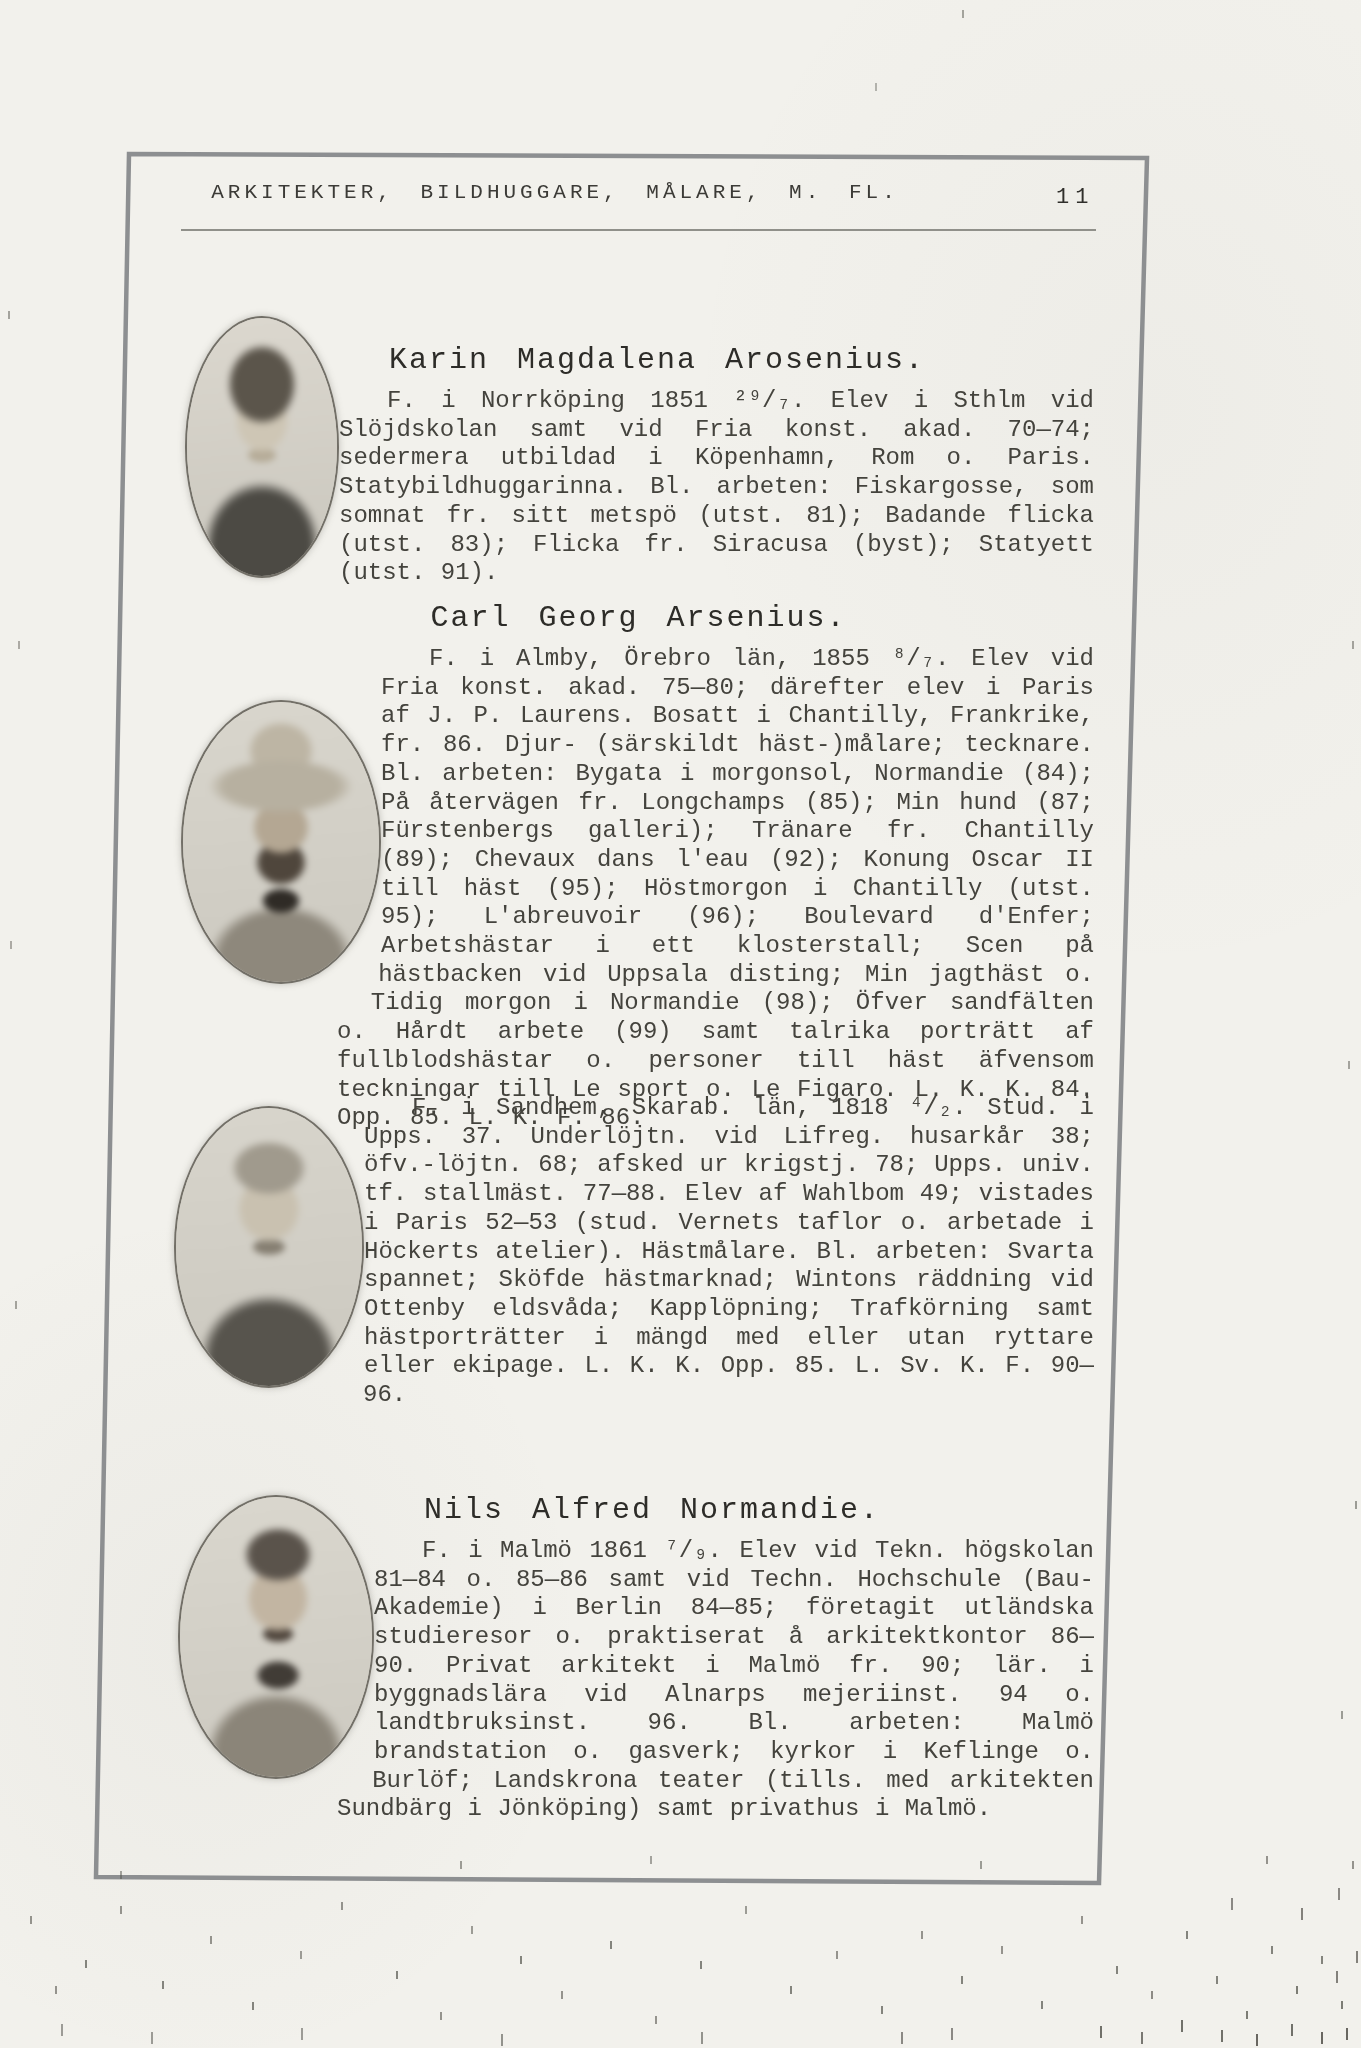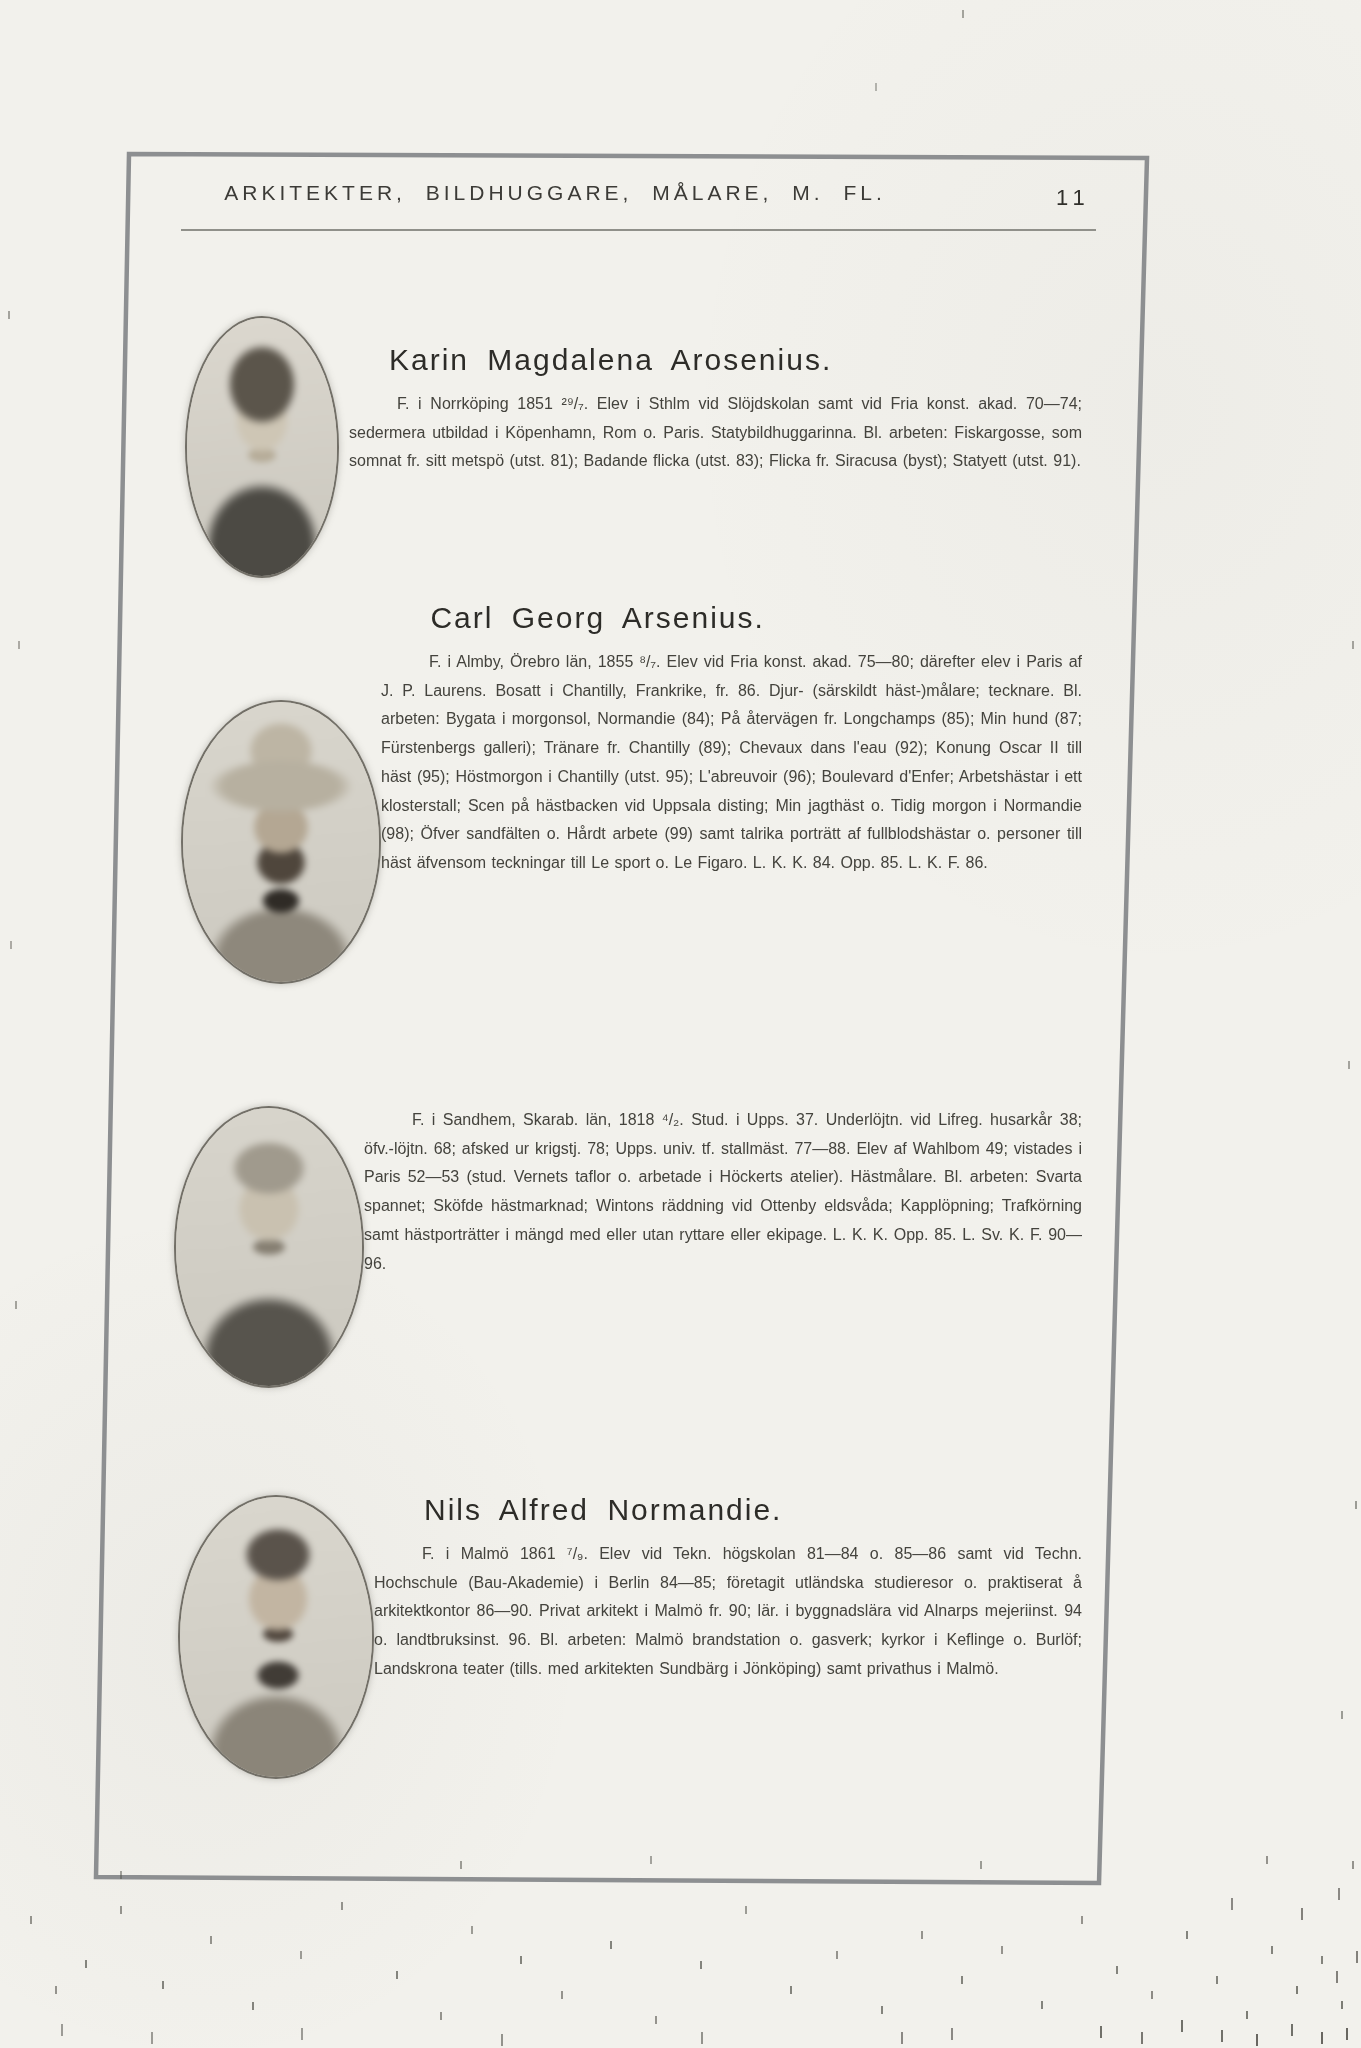--- a/index.html
+++ b/index.html
@@ -2,40 +2,40 @@
 <html><head>
 <meta charset="utf-8">
 <style>
   html,body{margin:0;padding:0;background:#e6e5e1;}
   .page{
     position:relative;width:1361px;height:2048px;overflow:hidden;
     background:
       radial-gradient(ellipse 40% 30% at 15% 80%, rgba(120,118,108,.05), rgba(120,118,108,0) 70%),
       radial-gradient(ellipse 50% 40% at 85% 20%, rgba(120,118,108,.04), rgba(120,118,108,0) 70%),
       #f2f1ec;
-    font-family:Liberation Sans, sans-serif;
+    font-family:Liberation Mono, monospace;
   }
   .frame-svg{position:absolute;left:0;top:0;}
   .running-head{
     position:absolute;left:185px;top:181px;width:740px;text-align:center;
     font-size:21px;letter-spacing:4px;word-spacing:10px;color:#3c3b37;white-space:nowrap;
   }
   .page-number{
     position:absolute;left:1056px;top:185px;font-size:22px;letter-spacing:6px;color:#302f2b;
   }
   .header-rule{position:absolute;left:181px;top:229px;width:915px;height:2px;background:#90908a;}
 
   .entry{position:absolute;left:337px;width:757px;color:#403f39;}
   .e1{top:334px}.e2{top:592px}.e3{top:1094px}.e4{top:1484px}
   .entry-name{
     font-size:30px;font-weight:normal;letter-spacing:2px;word-spacing:8px;
     color:#2d2c28;margin:8px 0 9px 0;text-indent:50px;line-height:36px;
   }
   .entry-body{
-    margin:12px;font-size:16px;line-height:28.7px;text-align:justify;
+    margin:0;font-size:24px;line-height:28.7px;text-align:justify;
     text-indent:48px;word-spacing:1px;color:#44433d;
   }
 
   .portrait{
     float:left;border-radius:50%;position:relative;overflow:hidden;
     shape-outside:ellipse(51% 51% at 50% 50%);shape-margin:9px;
     border:2px solid rgba(72,70,62,.7);
     box-shadow:0 0 7px rgba(95,93,84,.35);
     background:#d3d0c7;
   }

